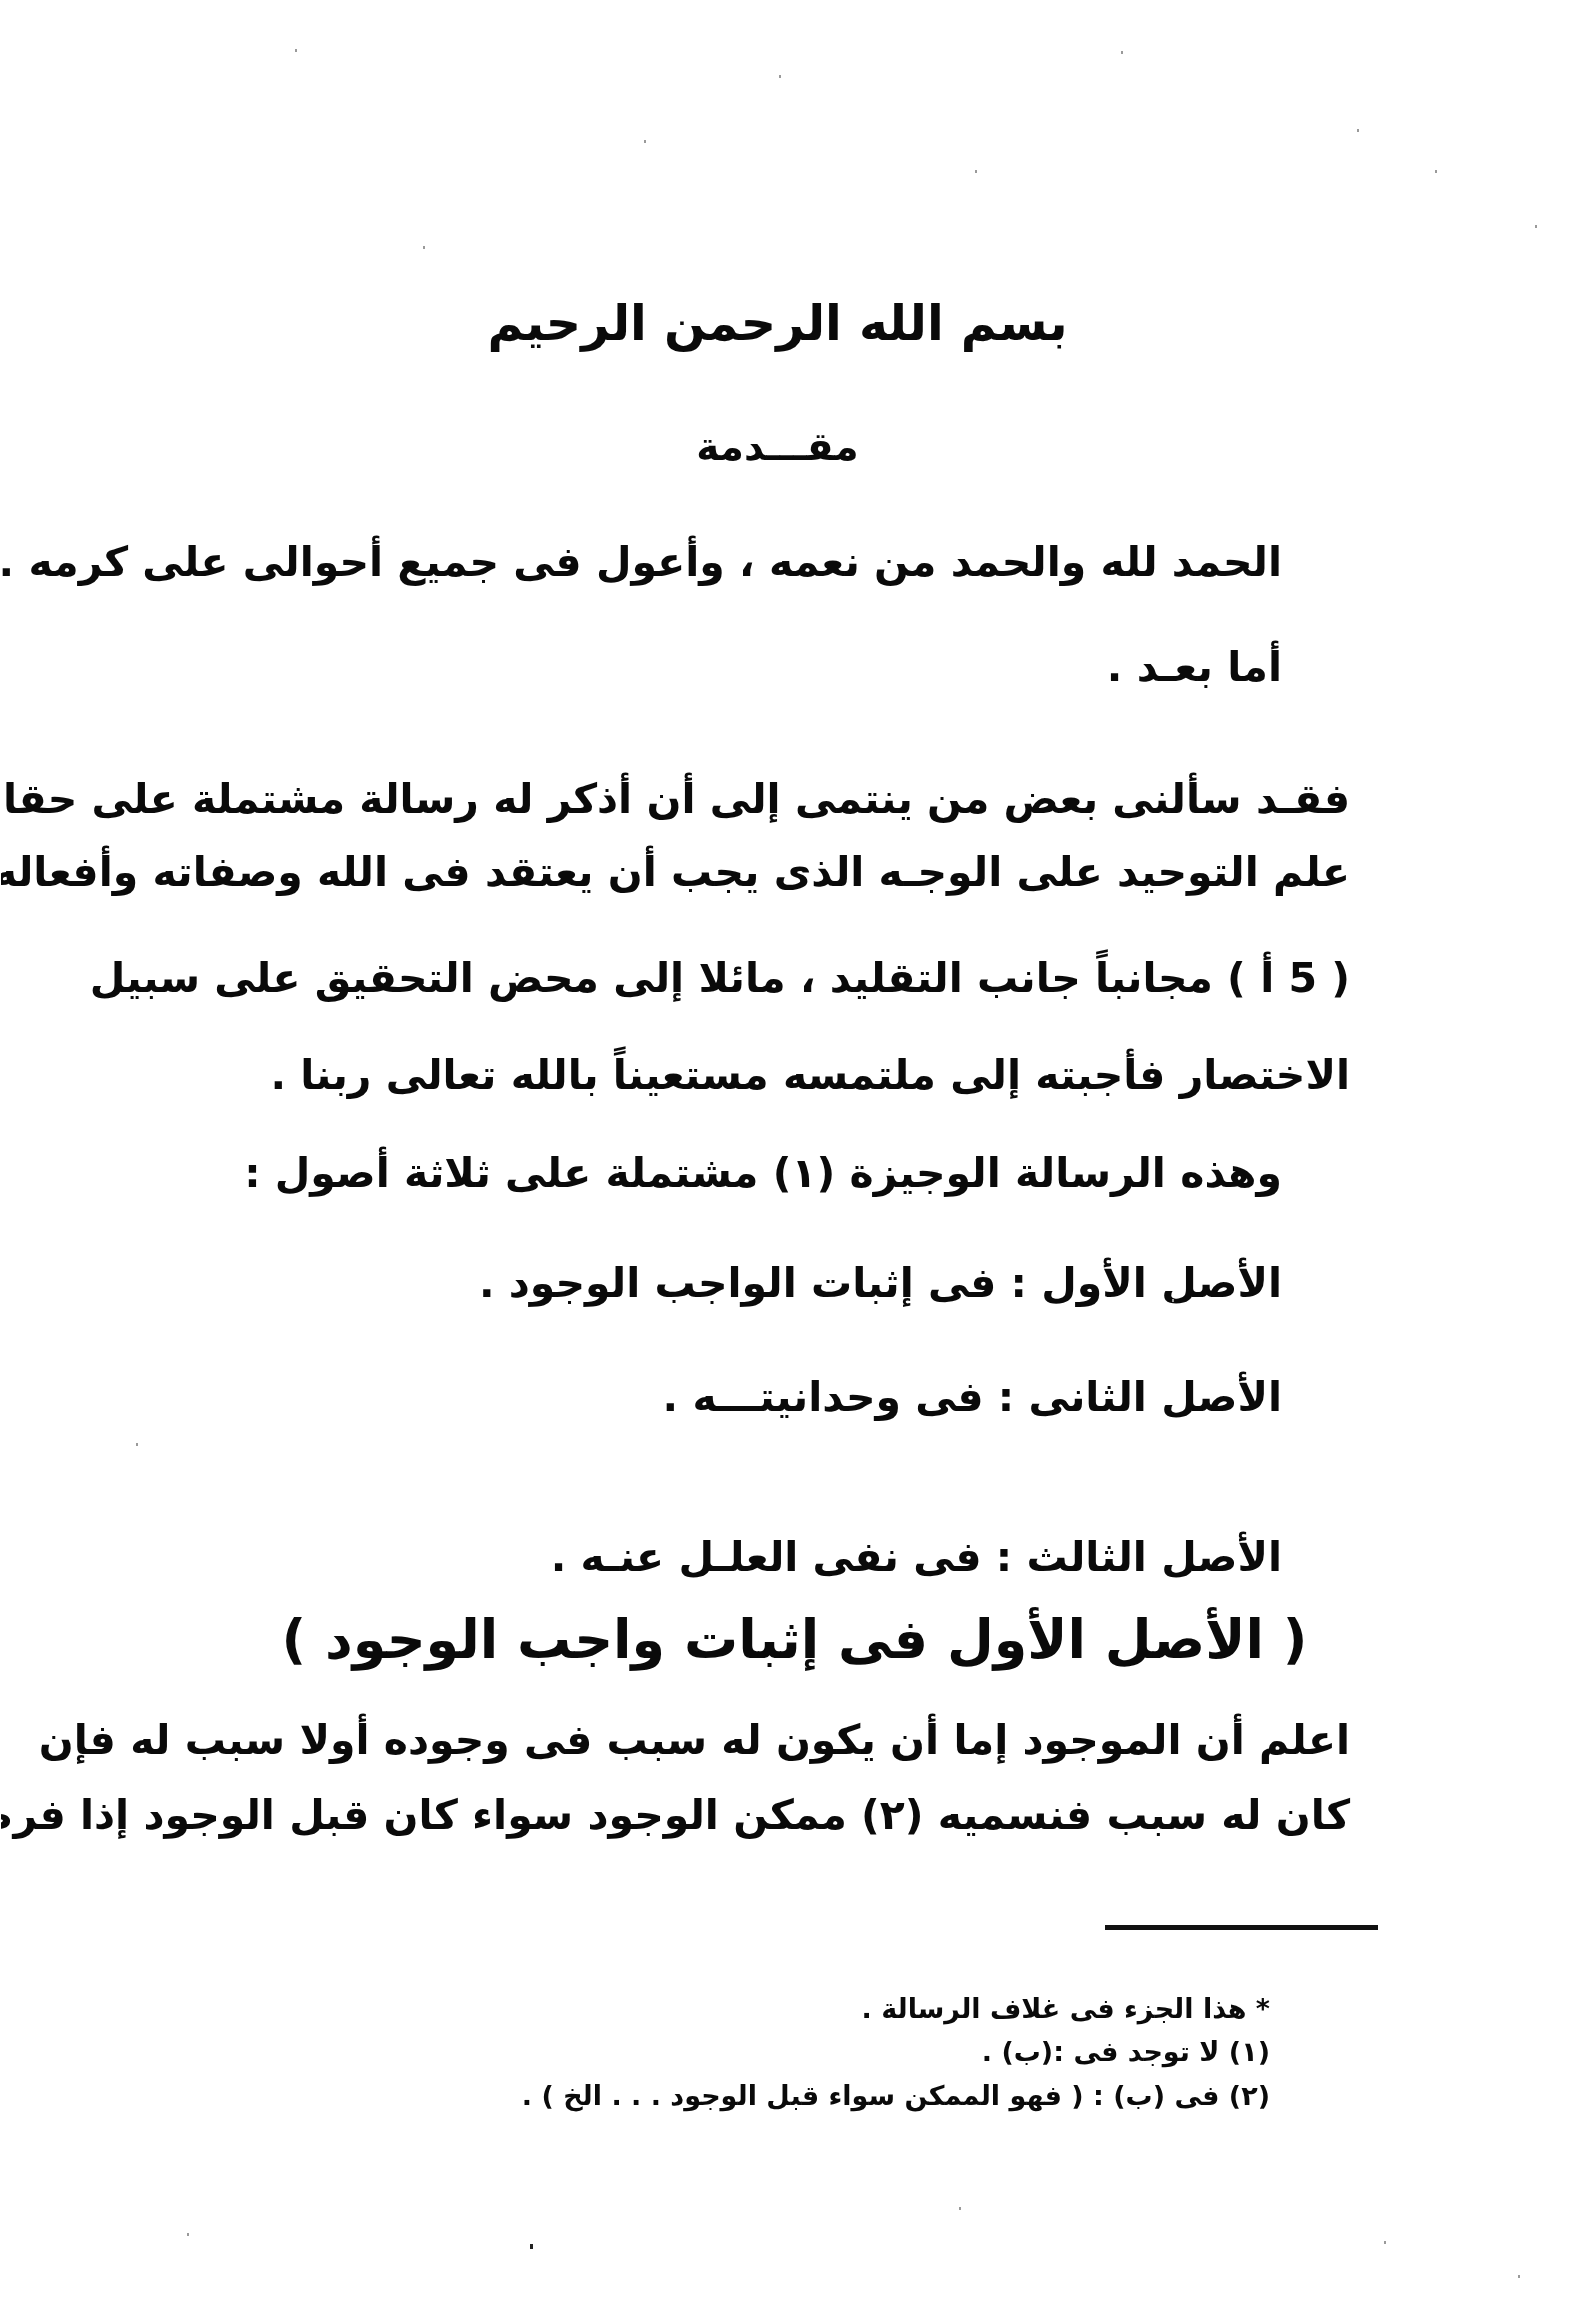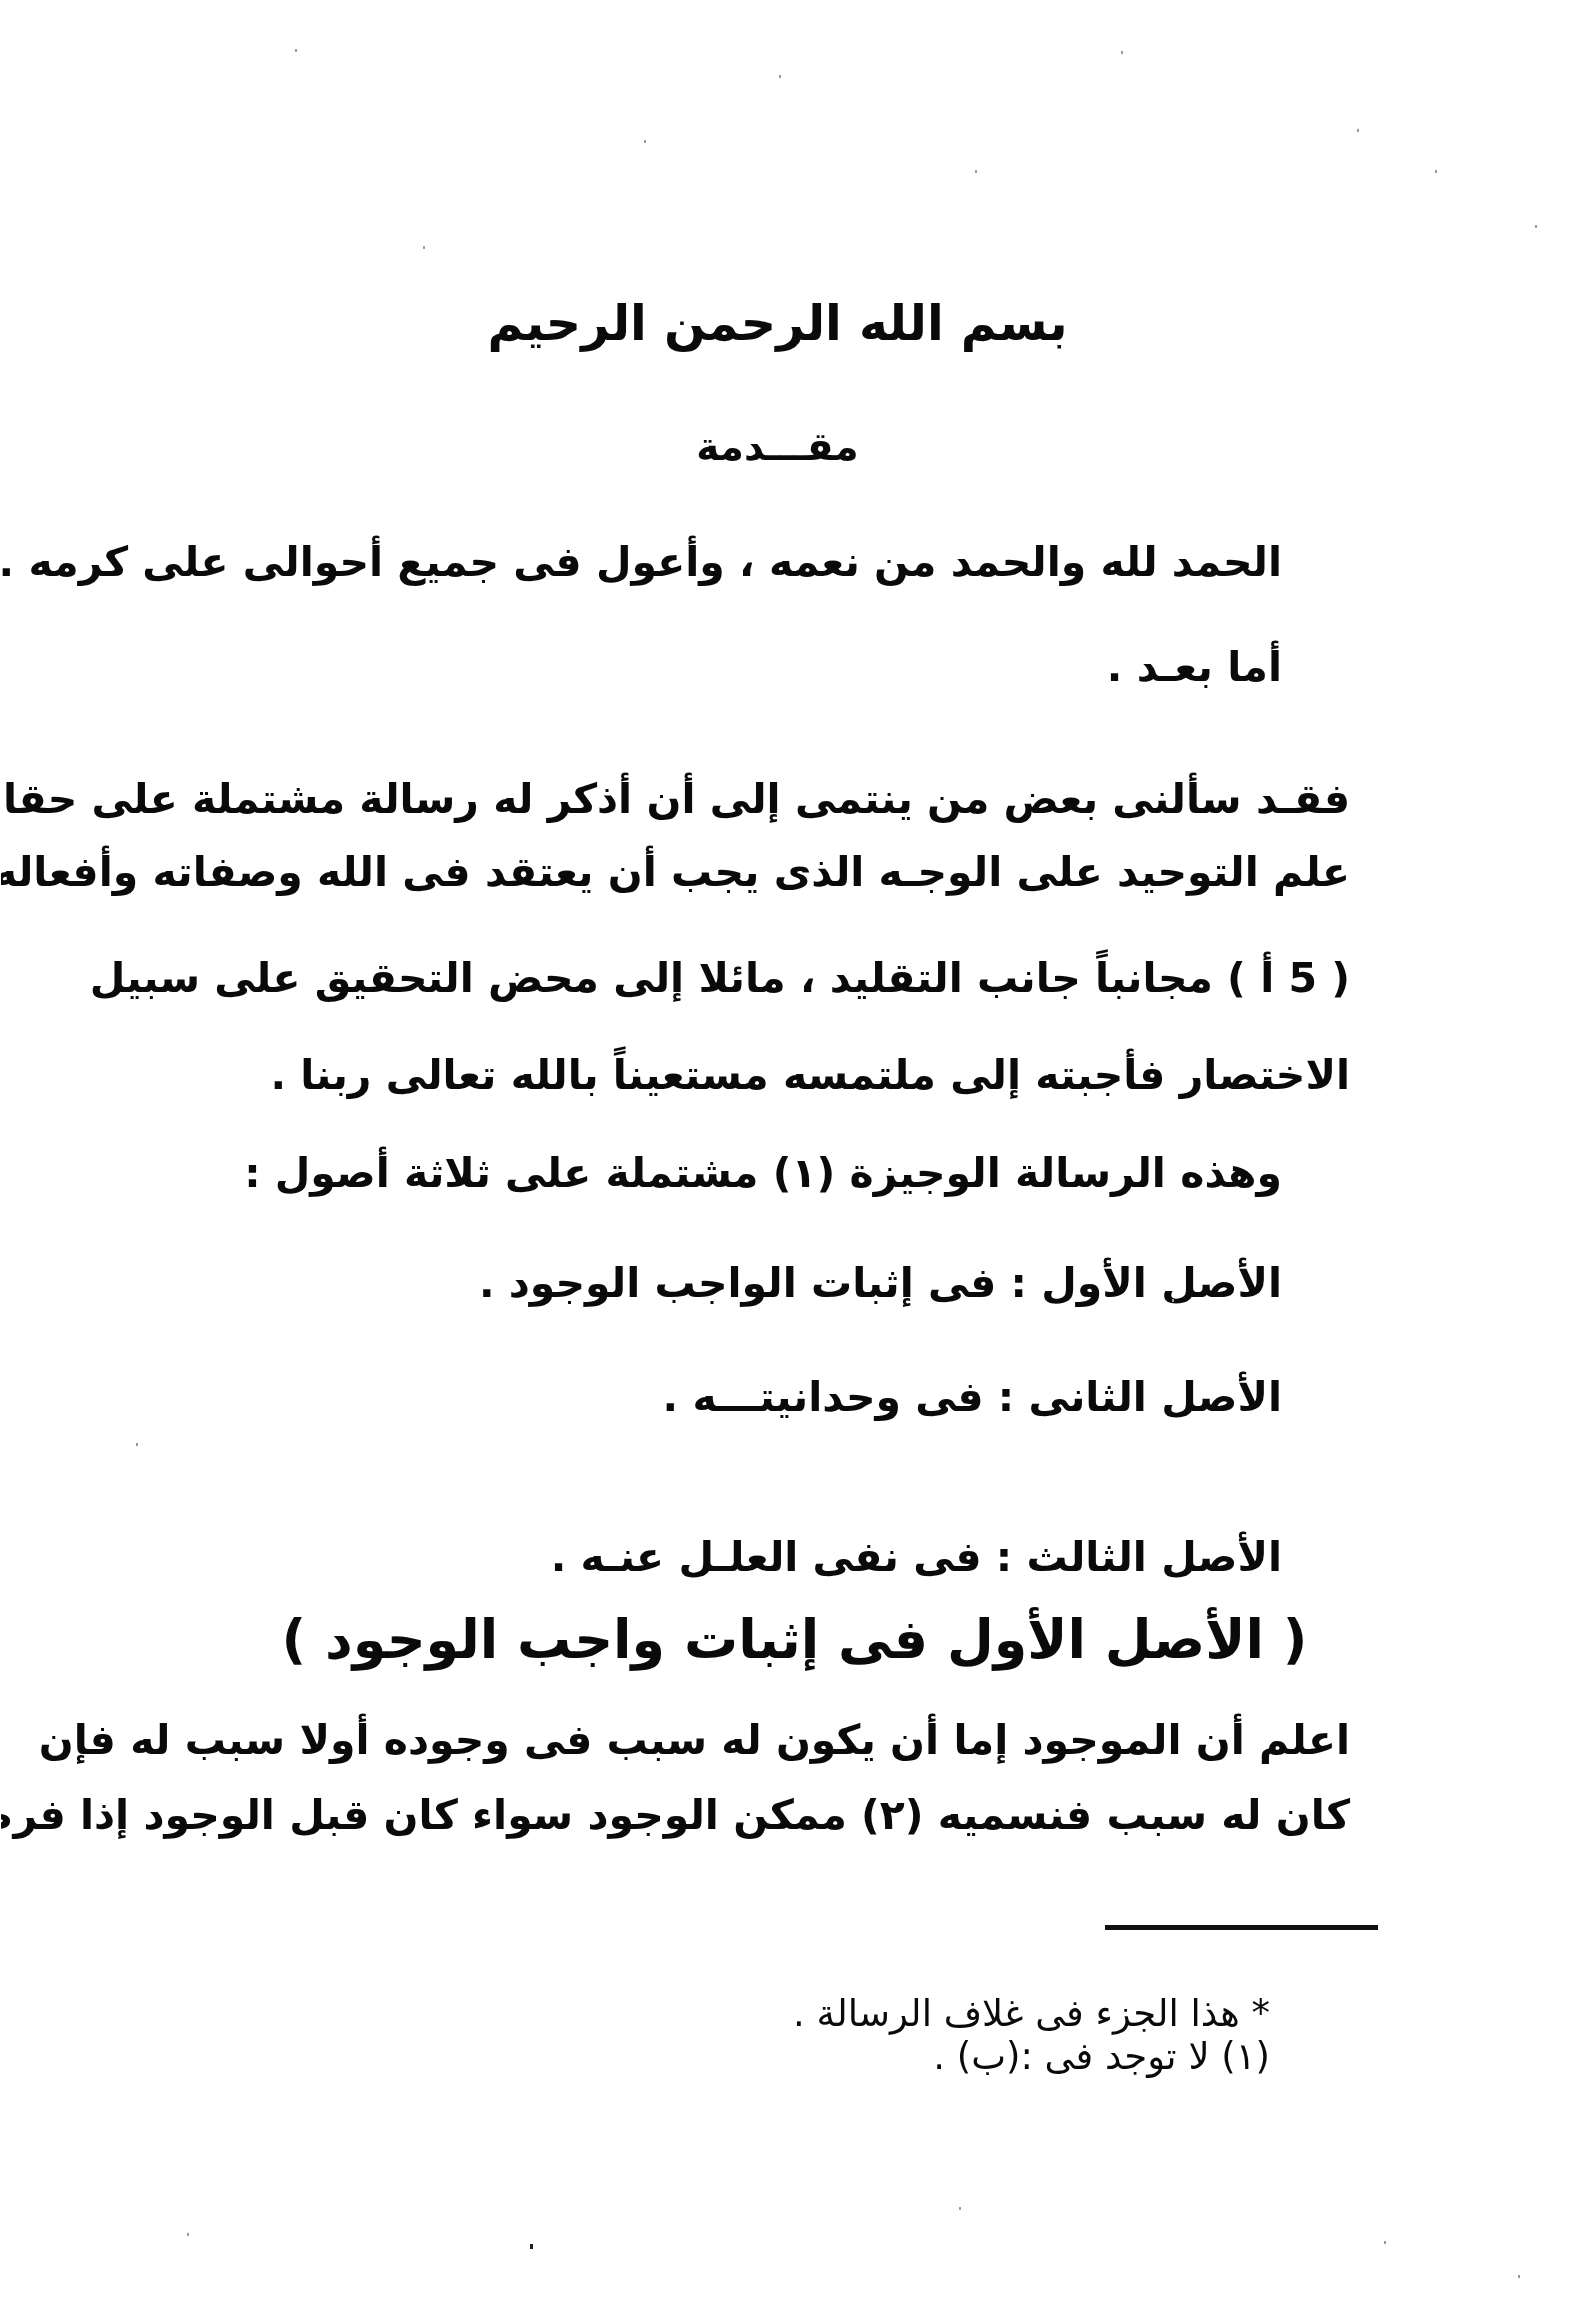--- a/index.html
+++ b/index.html
@@ -67,22 +67,22 @@
       position: absolute;
       top: 1925px;
       left: 1105px;
       width: 273px;
       height: 5.1px;
       background: #111111;
     }
     .fn {
       position: absolute;
       right: 312px;
-      font-size: 37px;
-      font-weight: normal;
+      font-size: 27px;
+      font-weight: bold;
       white-space: nowrap;
       direction: rtl;
       unicode-bidi: plaintext;
       line-height: 1;
     }
     .speck {
       position: absolute;
       width: 1.7px;
       height: 2.5px;
       background: #9a9a9a;
@@ -115,20 +115,21 @@
 
   <div class="ln section-heading">( الأصل الأول فى إثبات واجب الوجود )</div>
 
   <div class="ln body-line r-full justify" style="top:1720px;">اعلم أن الموجود إما أن يكون له سبب فى وجوده أولا سبب له فإن</div>
   <div class="ln body-line r-full justify" style="top:1795px;">كان له سبب فنسميه (٢) ممكن الوجود سواء كان قبل الوجود إذا فرضناه</div>
 
   <div class="rule"></div>
 
   <div class="fn" style="top:1995px;">* هذا الجزء فى غلاف الرسالة .</div>
   <div class="fn" style="top:2038px;">(١) لا توجد فى :(ب) .</div>
+  <div class="fn" style="top:2082px;">(٢) فى (ب) : ( فهو الممكن سواء قبل الوجود . . . الخ ) .</div>
 
   <div class="speck" style="left:295px;top:49px;"></div>
   <div class="speck" style="left:779px;top:75px;"></div>
   <div class="speck" style="left:1121px;top:51px;"></div>
   <div class="speck" style="left:1357px;top:129px;"></div>
   <div class="speck" style="left:644px;top:140px;"></div>
   <div class="speck" style="left:975px;top:170px;"></div>
   <div class="speck" style="left:1435px;top:170px;"></div>
   <div class="speck" style="left:1535px;top:225px;"></div>
   <div class="speck" style="left:423px;top:246px;"></div>

